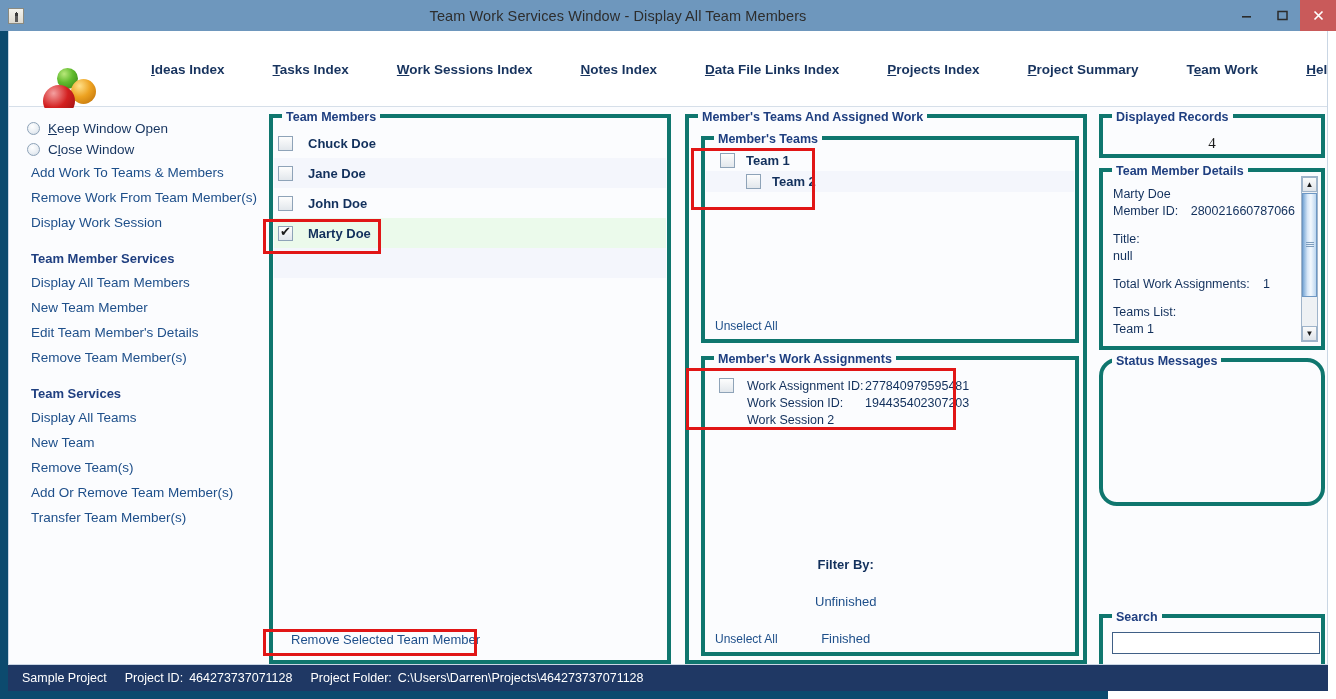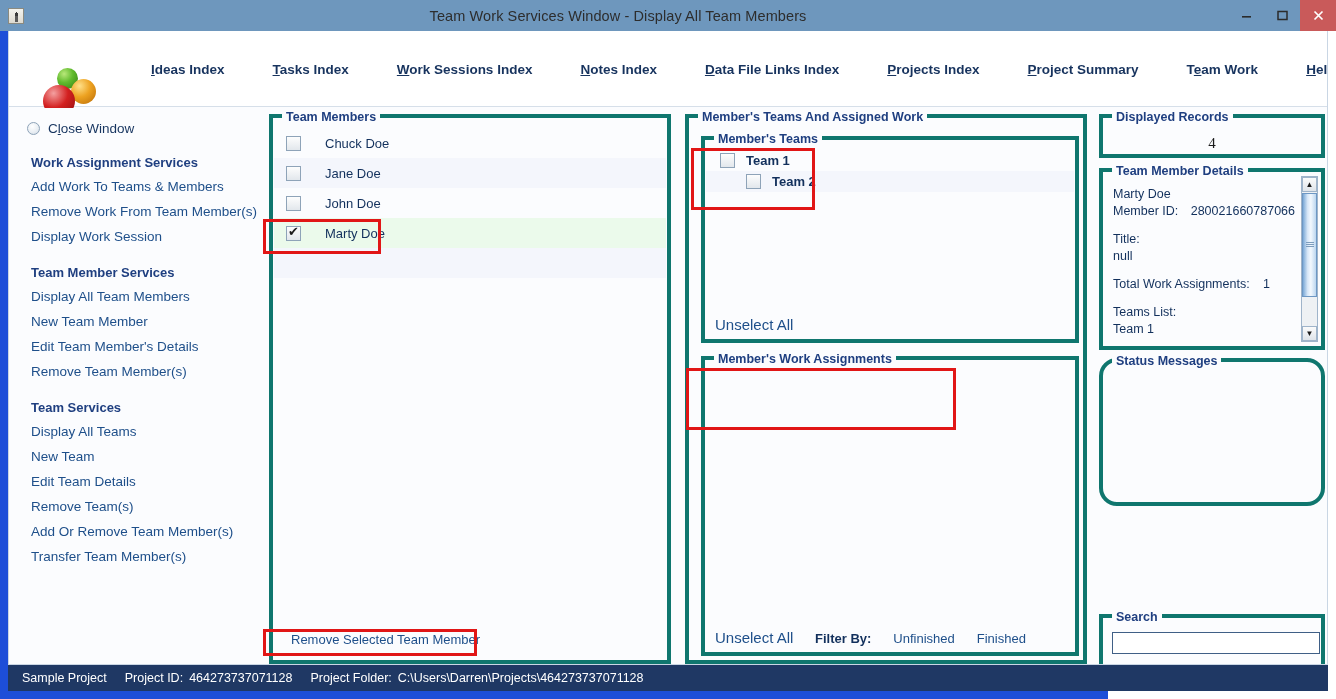--- a/index.html
+++ b/index.html
@@ -7,21 +7,21 @@
     width: 1336px; height: 699px;
     font-family: "Liberation Sans", sans-serif;
     background: #ffffff;
     overflow: hidden;
   }
 
   
   #window {
     position: absolute; left: 0; top: 0;
     width: 1108px; height: 699px;
-    background: #1d4ed8;
+    background: #0c4a6e;
   }
   #titlebar {
     position: absolute; left: 0; top: 0;
     width: 1336px; height: 31px;
     background: #6e97bd;
     display: flex; align-items: center;
   }
   #app-icon {
     width: 16px; height: 16px; margin-left: 8px;
     background: linear-gradient(#f3f3ee,#dedad0);
@@ -130,23 +130,23 @@
     position: absolute; top: -8px; left: 9px;
     background: #fbfcfe; padding: 0 4px;
     font-size: 12.5px; font-weight: bold; color: #1f3f80;
     white-space: nowrap;
   }
 
   
   #p-members { left: 260px; top: 6px; width: 402px; height: 550px; }
   .list { position: absolute; left: 1px; top: 10px; right: 1px; }
   .list-row {
-    display: flex; align-items: center; gap: 24px;
-    height: 30px; padding-left: 12px;
-    font-size: 13px; font-weight: normal; color: #12305c;
+    display: flex; align-items: center; gap: 15px;
+    height: 30px; padding-left: 4px;
+    font-size: 13px; font-weight: bold; color: #12305c;
   }
   .list-row.alt { background: #f4f6fc; }
   .list-row.sel { background: #ebfaeb; }
   .cbox {
     width: 15px; height: 15px; flex: none;
     background: linear-gradient(#fdfdfd,#e2e7ec);
     border: 1px solid #8ea3b8;
     position: relative;
   }
   .cbox.checked::after {
@@ -164,26 +164,27 @@
   #p-teams { left: 12px; top: 18px; width: 378px; height: 207px; }
   #p-work  { left: 12px; top: 238px; width: 378px; height: 300px; }
   .teamrow {
     display: flex; align-items: center; gap: 11px;
     height: 21px; padding-left: 14px;
     font-size: 13px; font-weight: bold; color: #12305c;
   }
   .teamrow.alt { background: #f4f6fc; padding-left: 40px; }
   .unselect {
     position: absolute; left: 10px; bottom: 6px;
-    font-size: 15px; color: #1e4f8a; cursor: default;
+    font-size: 12px; color: #1e4f8a; cursor: default;
   }
   .filterwrap {
     position: absolute; left: 110px; bottom: 6px;
     display: flex; align-items: center; gap: 22px;
     font-size: 13px;
+    flex-direction: column;
   }
   .filter-lbl { color: #12305c; font-weight: bold; }
   .filter-opt { color: #1e4f8a; cursor: default; }
 
   .wa-item {
     position: absolute; left: 14px; top: 18px;
     display: flex; gap: 13px;
   }
   .wa-grid { font-size: 12.5px; color: #12305c; line-height: 17px; }
   .wa-line { display: flex; }
@@ -306,38 +307,40 @@
         <div class="navlink"><u>H</u><span>elp</span></div>
 
       </div>
     </div>
 
     <div id="body">
 
       <div id="sidebar">
         <div class="radio-row">
           <span class="radio"></span>
+          <span><u>K</u><span>eep Window Open</span></span>
+        </div>
+        <div class="radio-row">
+          <span class="radio"></span>
           <span><span>C</span><u>l</u><span>ose Window</span></span>
         </div>
 
-        <div class="side-head">Work Assignment Services</div>
         <div class="side-link">Add Work To Teams &amp; Members</div>
         <div class="side-link">Remove Work From Team Member(s)</div>
         <div class="side-link">Display Work Session</div>
 
         <div class="side-head">Team Member Services</div>
         <div class="side-link">Display All Team Members</div>
         <div class="side-link">New Team Member</div>
         <div class="side-link">Edit Team Member's Details</div>
         <div class="side-link">Remove Team Member(s)</div>
 
         <div class="side-head">Team Services</div>
         <div class="side-link">Display All Teams</div>
         <div class="side-link">New Team</div>
-        <div class="side-link">Edit Team Details</div>
         <div class="side-link">Remove Team(s)</div>
         <div class="side-link">Add Or Remove Team Member(s)</div>
         <div class="side-link">Transfer Team Member(s)</div>
       </div>
 
       <div class="panel" id="p-members">
         <div class="ptitle">Team Members</div>
         <div class="list">
           <div class="list-row">
             <span class="cbox"></span>
@@ -373,20 +376,36 @@
             <div class="teamrow alt">
               <span class="cbox"></span>
               <span>Team 2</span>
             </div>
           </div>
           <div class="unselect">Unselect All</div>
         </div>
 
         <div class="panel" id="p-work">
           <div class="ptitle">Member's Work Assignments</div>
+          <div class="wa-item">
+            <span class="cbox"></span>
+            <span class="wa-grid">
+              <span class="wa-line">
+                <span class="wa-key">Work Assignment ID:</span>
+                <span>277840979595481</span>
+              </span>
+              <span class="wa-line">
+                <span class="wa-key">Work Session ID:</span>
+                <span>194435402307203</span>
+              </span>
+              <span class="wa-line">
+                <span>Work Session 2</span>
+              </span>
+            </span>
+          </div>
           <div class="unselect">Unselect All</div>
           <div class="filterwrap">
             <span class="filter-lbl">Filter By:</span>
             <span class="filter-opt">Unfinished</span>
             <span class="filter-opt">Finished</span>
           </div>
         </div>
       </div>
 
       <div class="panel" id="p-records">

